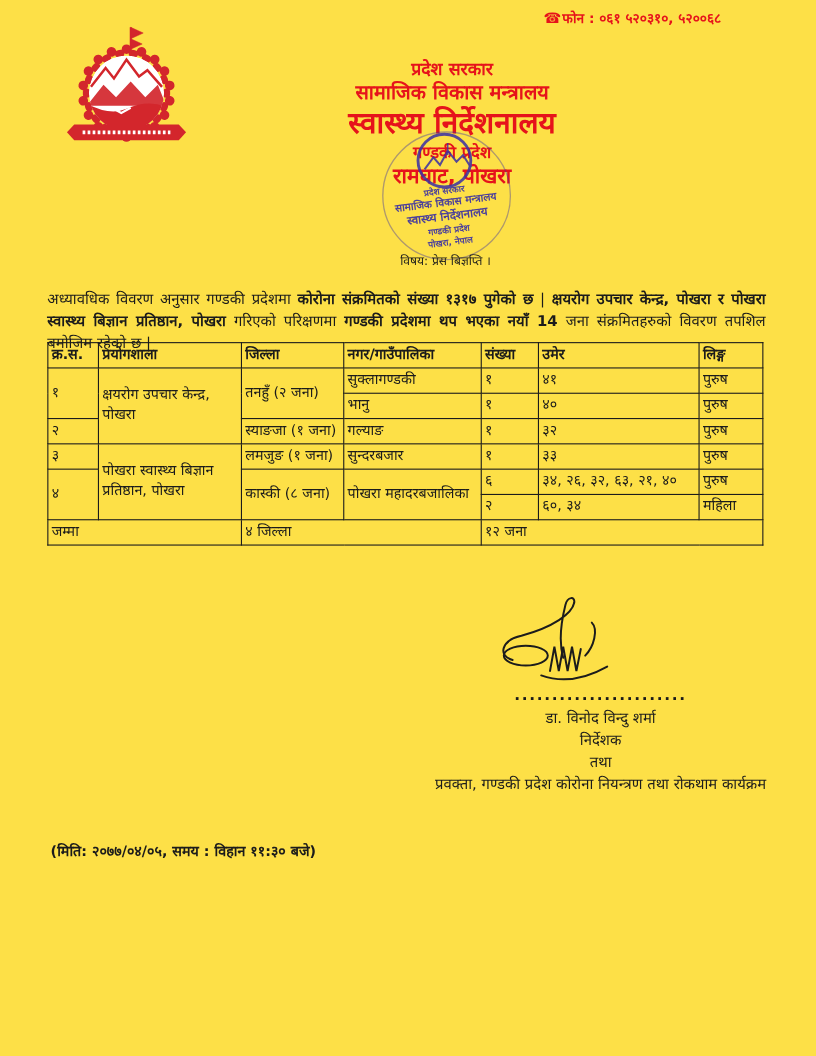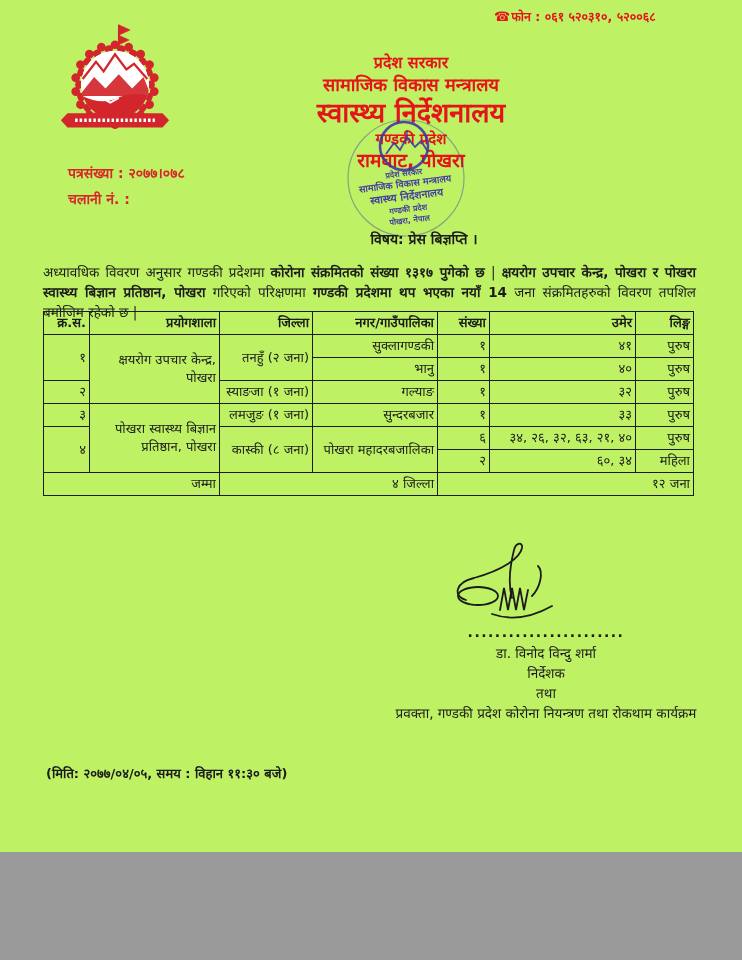--- a/index.html
+++ b/index.html
@@ -1,47 +1,47 @@
 <!DOCTYPE html>
 <html><head>
 <meta charset="utf-8">
 <style>
   * { margin:0; padding:0; box-sizing:border-box; }
   html,body { background:#9a9a9a; }
   body { font-family:"DejaVu Sans", sans-serif; }
   .page {
-    position:relative; width:742px; height:852px; margin:0 auto;
-    background:#bef264; overflow:hidden; color:#1b1b1b;
+    position:relative; width:742px; height:960px; margin:0 auto;
+    background:#fde047; overflow:hidden; color:#1b1b1b;
   }
   
   .contact { position:absolute; left:494px; top:7px; color:#e6131b; font-weight:bold; font-size:12.5px; line-height:19px; }
   .contact .phone-icon { font-size:13px; margin-right:1px; }
   
   .logo { position:absolute; left:58px; top:14px; width:114px; height:128px; }
   
   .letterhead { position:absolute; left:150px; right:70px; top:52px; text-align:center; color:#e6131b; font-weight:bold; }
   .lh1 { font-size:16px; line-height:21px; }
   .lh2 { font-size:18px; line-height:24px; }
   .lh3 { font-size:27px; line-height:32px; }
   .lh4 { font-size:15px; line-height:20px; }
   .lh5 { font-size:19px; line-height:23px;text-align:center; }
   
   .refs { position:absolute; left:68px; top:160px; color:#d8272b; font-weight:bold; font-size:14px; line-height:26px; }
   
   .stamp { position:absolute; left:336px; top:116px; width:140px; height:126px; opacity:0.92; }
   
-  .subject { position:absolute; top:229px; left:405px; transform:translateX(-50%); font-size:14px; font-weight:bold; white-space:nowrap;margin-left:19px; }
+  .subject { position:absolute; top:229px; left:405px; transform:translateX(-50%); font-size:11px; font-weight:normal; white-space:nowrap; }
   
   .para { position:absolute; left:43px; right:46px; font-size:13.5px; line-height:20px; text-align:justify; }
   .para b { font-weight:bold;margin-top:42px; }
   .para1 { top:262px; }
   .para2 { top:488px; }
   
   table.covid { position:absolute; left:43px; top:311px; width:650px; border-collapse:collapse; table-layout:fixed; font-size:13px; }
-  table.covid th, table.covid td { border:1.4px solid #1c1c1c; text-align:right; vertical-align:middle; padding:2px 3px; line-height:18px; }
+  table.covid th, table.covid td { border:1.4px solid #1c1c1c; text-align:left; vertical-align:middle; padding:2px 3px; line-height:18px; }
   table.covid th { font-weight:bold; }
   
   .signature-img { position:absolute; left:448px; top:538px; width:120px; height:88px; }
   .sig-block { position:absolute; left:348px; width:396px; top:623px; text-align:center; font-size:13.5px; line-height:20px; }
   .sig-dots { font-weight:bold; font-size:14px; letter-spacing:1.5px; line-height:18px; }
   .sig-name { margin-top:2px; }
   
   .date-note { position:absolute; left:46px; top:720px; font-size:13px; font-weight:bold;margin-top:44px; }
 </style>
 </head>
@@ -106,24 +106,20 @@
   </svg>
 
   <div class="letterhead">
     <div class="lh1">प्रदेश सरकार</div>
     <div class="lh2">सामाजिक विकास मन्त्रालय</div>
     <div class="lh3">स्वास्थ्य निर्देशनालय</div>
     <div class="lh4">गण्डकी प्रदेश</div>
     <div class="lh5">रामघाट, पोखरा</div>
   </div>
 
-  <div class="refs">
-    <div>पत्रसंख्या  : २०७७।०७८</div>
-    <div>चलानी नं. :</div>
-  </div>
 
   <svg class="stamp" viewBox="0 0 140 126">
     <g fill="none" stroke="#3d33a2">
       <circle cx="70" cy="62" r="58" stroke-width="1.2" opacity="0.45"></circle>
       <circle cx="68" cy="30" r="24" stroke-width="2.6" opacity="0.95"></circle>
       <path d="M50,38 l8,-11 l6,7 l7,-13 l8,10 l6,-6 l7,11" stroke-width="1.8" opacity="0.95"></path>
       <line x1="71" y1="14" x2="71" y2="25" stroke-width="1.4" opacity="0.9"></line>
     </g>
     <g fill="#3d33a2" font-weight="bold" text-anchor="middle" transform="rotate(-7 70 75)">
       <text x="70" y="60" font-size="8">प्रदेश सरकार</text>

